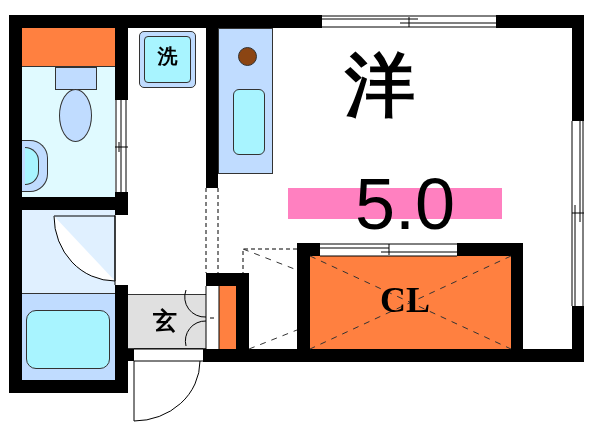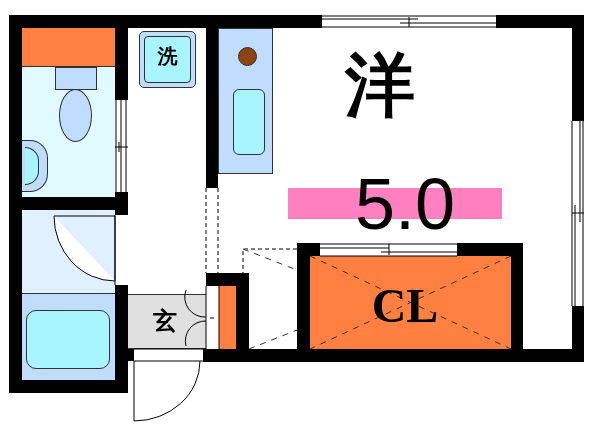--- a/index.html
+++ b/index.html
@@ -111,14 +111,14 @@
 
   <rect x="134" y="349" width="69" height="12" fill="#fff"></rect>
   <line x1="134" y1="349" x2="203" y2="349" stroke="#000"></line>
   <line x1="134" y1="361" x2="203" y2="361" stroke="#000"></line>
   <line x1="134" y1="361" x2="134" y2="421" stroke="#000"></line>
   <path d="M134 421 A66 60 0 0 0 200 361" fill="none" stroke="#000"></path>
 </svg>
 
 <div class="label-kanji" style="left:330px;top:50px;width:100px;font-size:70px;">洋</div>
 <div class="label-kanji" style="left:330px;top:140px;width:150px;font-size:72px;font-weight:normal;font-family:'Liberation Sans', sans-serif;margin-top:28px;">5.0</div>
-<div class="label-kanji" style="left:360px;top:282px;width:90px;font-size:48px;font-family:'Liberation Serif', serif;">CL</div>
+<div class="label-kanji" style="left:360px;top:282px;width:90px;font-size:36px;font-family:'Liberation Serif', serif;">CL</div>
 <div class="label-kanji" style="left:145px;top:309px;width:40px;font-size:24px;">玄</div>
 
 </body></html>

